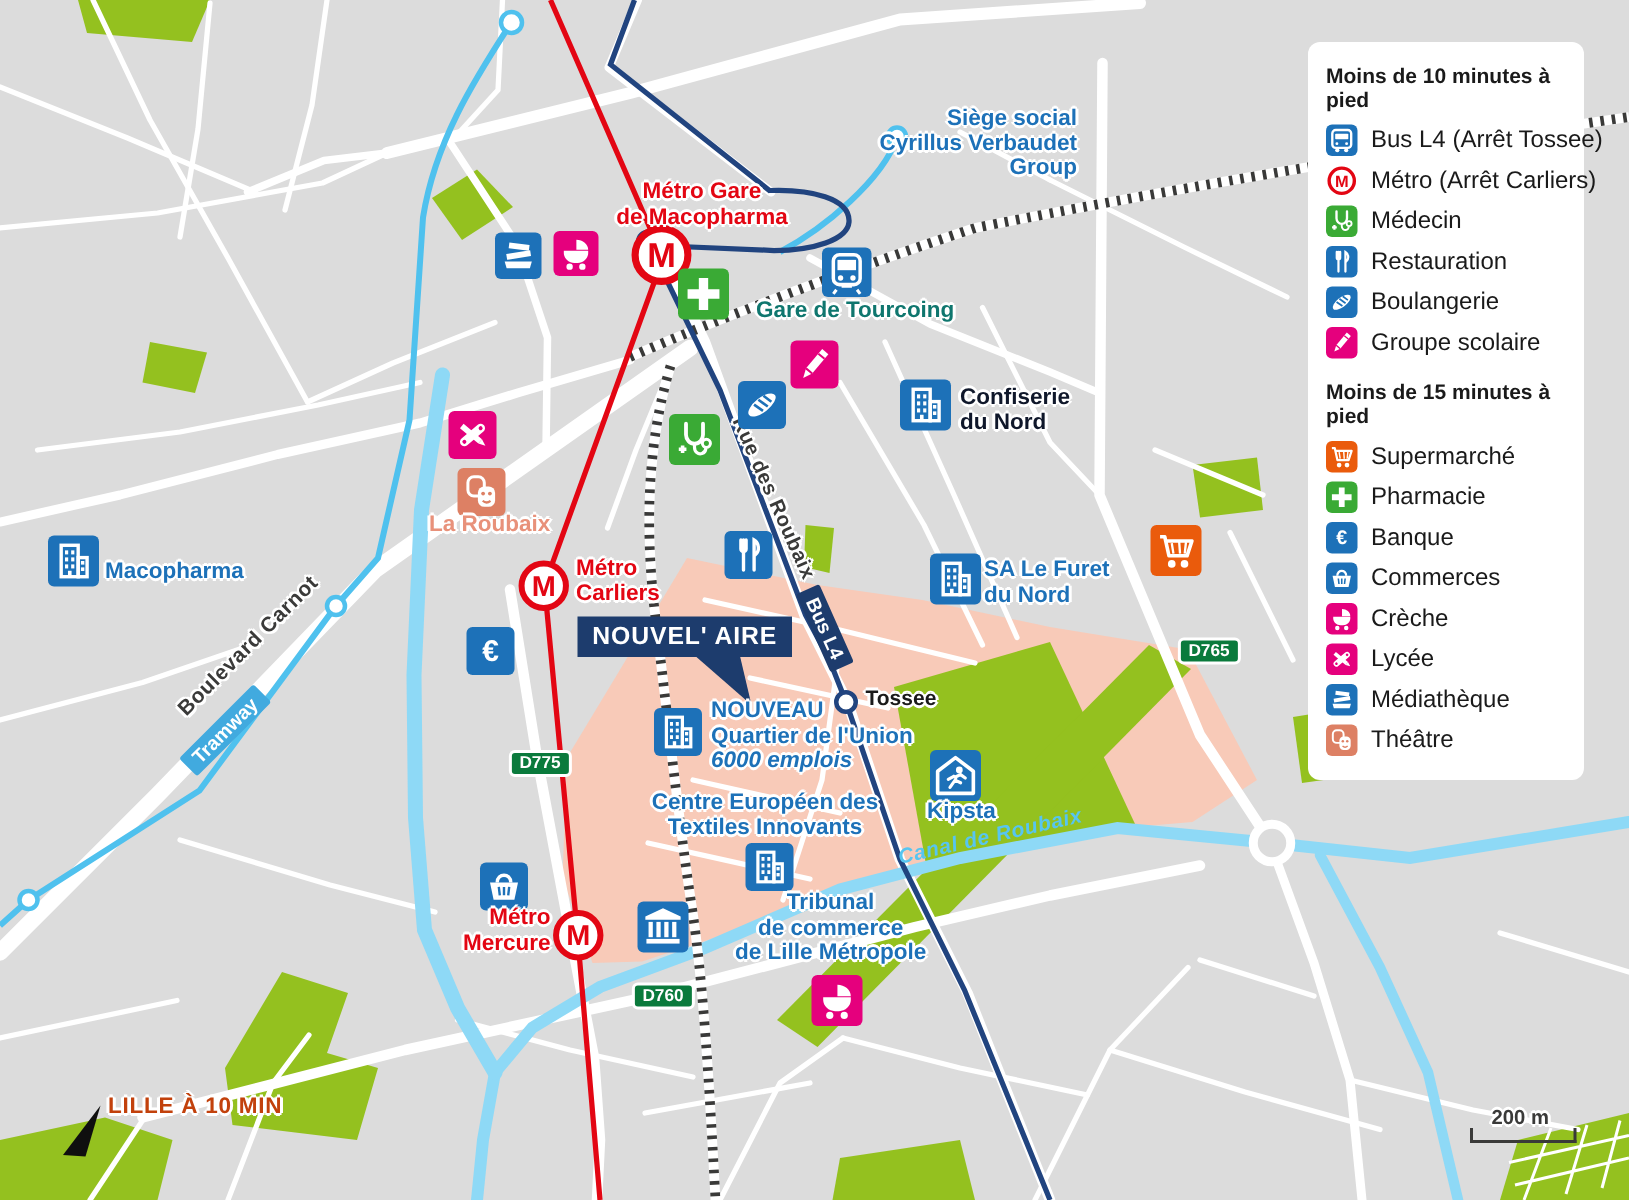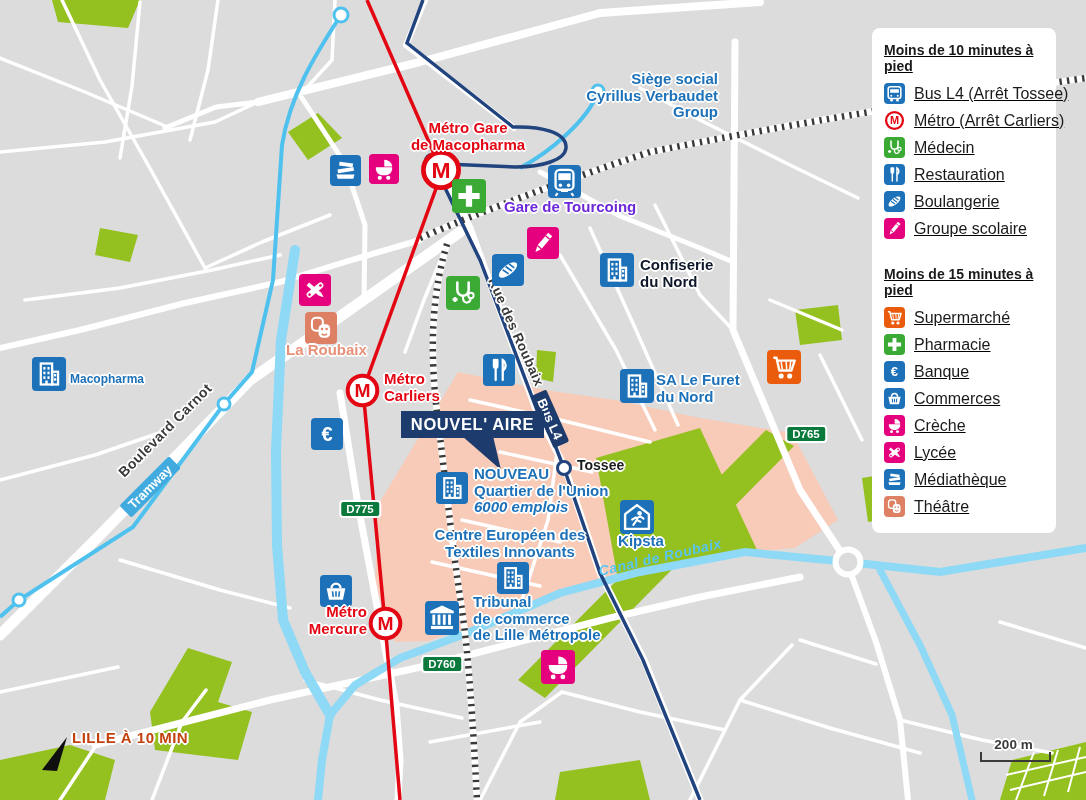--- a/index.html
+++ b/index.html
@@ -11,23 +11,23 @@
   .map-label{position:absolute;z-index:3;font-weight:bold;white-space:nowrap;line-height:1.1;}
   .halo{text-shadow:-1px -1px 0 #fff,1px -1px 0 #fff,-1px 1px 0 #fff,1px 1px 0 #fff,
         -2px 0 0 #fff,2px 0 0 #fff,0 -2px 0 #fff,0 2px 0 #fff;}
   .street-label{position:absolute;z-index:1;font-weight:bold;white-space:nowrap;letter-spacing:.5px;}
   .line-label{position:absolute;z-index:3;color:#fff;font-weight:bold;font-size:13px;
         padding:1px 7px;border-radius:2px;white-space:nowrap;}
   .badge{position:absolute;z-index:3;background:#0a7a3c;color:#fff;font-weight:bold;font-size:11.5px;
         padding:1px 5px;border-radius:4px;border:2px solid #fff;transform:translate(-50%,-50%);white-space:nowrap;}
   .callout{position:absolute;z-index:4;left:385px;top:411px;width:143px;height:27px;background:#1d3c6d;
         color:#fff;display:flex;align-items:center;justify-content:center;font-weight:bold;
-        font-size:16.5px;letter-spacing:.6px;white-space:nowrap;margin-left:16px;}
+        font-size:16.5px;letter-spacing:.6px;white-space:nowrap;}
   .legend{position:absolute;z-index:5;left:872px;top:28px;width:184px;background:#fff;border-radius:8px;
-        padding:14px 20px 10px 12px;box-sizing:border-box;text-decoration:underline;}
+        padding:14px 20px 10px 12px;box-sizing:border-box;}
   .legend-title{font-size:14px;font-weight:bold;color:#1a1a1a;margin:0 0 9px 0;}
   .legend-item{display:flex;align-items:center;gap:9px;margin-bottom:6px;height:21px;}
   .legend-item .ic{width:21px;height:21px;border-radius:4px;flex:none;}
   .legend-item .ic svg{width:100%;height:100%;display:block;}
   .legend-item span{font-size:16px;color:#1a1a1a;white-space:nowrap;}
   .compass-text{position:absolute;z-index:3;left:72px;top:729px;font-size:15px;font-weight:bold;
         color:#c2410c;letter-spacing:.5px;}
   .scale-text{position:absolute;z-index:3;left:980px;top:737px;width:67px;text-align:center;
         font-size:13.5px;font-weight:bold;color:#3a3a39;}
   .scale-bracket{position:absolute;z-index:3;left:980px;top:752px;width:67px;height:8px;
@@ -388,37 +388,37 @@
           <circle cx="8.6" cy="19" r="1.7" fill="#fff"></circle>
           <circle cx="15.4" cy="19" r="1.7" fill="#fff"></circle>
         </svg>
       </div>
     </div>
   <div id="labels-layer">
       <div class="map-label halo" style="left: 468px; top: 120px; color: rgb(227, 6, 19); font-size: 15px; text-align: center; transform: translateX(-50%);">
         <div>Métro Gare</div>
         <div>de Macopharma</div>
       </div>
-      <div class="map-label halo" style="left: 504px; top: 199px; color: #6d28d9; font-size: 15px; text-align: left;">
+      <div class="map-label halo" style="left: 504px; top: 199px; color: #0f766e; font-size: 15px; text-align: left;">
         <div>Gare de Tourcoing</div>
       </div>
       <div class="map-label halo" style="left: 718px; top: 71px; color: rgb(29, 113, 184); font-size: 15px; text-align: right; transform: translateX(-100%);">
         <div>Siège social</div>
         <div>Cyrillus Verbaudet</div>
         <div>Group</div>
       </div>
       <div class="map-label halo" style="left: 640px; top: 257px; color: #0f172a; font-size: 15px; text-align: left;">
         <div>Confiserie</div>
         <div>du Nord</div>
       </div>
       <div class="map-label halo" style="left: 656px; top: 372px; color: rgb(29, 113, 184); font-size: 15px; text-align: left;">
         <div>SA Le Furet</div>
         <div>du Nord</div>
       </div>
-      <div class="map-label halo" style="left: 70px; top: 373px; color: rgb(29, 113, 184); font-size: 12px; text-align: left;">
+      <div class="map-label halo" style="left: 70px; top: 373px; color: rgb(29, 113, 184); font-size: 15px; text-align: left;">
         <div>Macopharma</div>
       </div>
       <div class="map-label halo" style="left: 286px; top: 342px; color: rgb(232, 145, 122); font-size: 15px; text-align: left;">
         <div>La Roubaix</div>
       </div>
       <div class="map-label halo" style="left: 384px; top: 371px; color: rgb(227, 6, 19); font-size: 15px; text-align: left;">
         <div>Métro</div>
         <div>Carliers</div>
       </div>
       <div class="map-label halo" style="left: 474px; top: 466px; color: rgb(29, 113, 184); font-size: 15px; text-align: left;">
@@ -426,21 +426,21 @@
         <div>Quartier de l'Union</div>
         <div style="font-style: italic;">6000 emplois</div>
       </div>
       <div class="map-label halo" style="left: 510px; top: 527px; color: rgb(29, 113, 184); font-size: 15px; text-align: center; transform: translateX(-50%);">
         <div>Centre Européen des</div>
         <div>Textiles Innovants</div>
       </div>
       <div class="map-label halo" style="left: 641px; top: 533px; color: rgb(29, 113, 184); font-size: 15px; text-align: left; transform: translateX(-50%);">
         <div>Kipsta</div>
       </div>
-      <div class="map-label halo" style="left: 473px; top: 594px; color: rgb(29, 113, 184); font-size: 15px; text-align: left;">
+      <div class="map-label halo" style="left: 490px; top: 594px; color: rgb(29, 113, 184); font-size: 15px; text-align: center;">
         <div>Tribunal</div>
         <div>de commerce</div>
         <div>de Lille Métropole</div>
       </div>
       <div class="map-label halo" style="left: 367px; top: 604px; color: rgb(227, 6, 19); font-size: 15px; text-align: right; transform: translateX(-100%);">
         <div>Métro</div>
         <div>Mercure</div>
       </div>
       <div class="map-label halo" style="left: 577px; top: 458px; color: rgb(26, 26, 26); font-size: 14px; text-align: left;">
         <div>Tossee</div>
@@ -518,21 +518,21 @@
             <svg viewBox="0 0 24 24">
               <g transform="rotate(40 12 12)">
                 <rect x="10" y="3.6" width="4" height="12.6" fill="#fff"></rect>
                 <path d="M10,16.2 h4 l-2,4.6 z" fill="#fff"></path>
                 <path d="M10,6.6 h4 M10,16.2 h4" stroke="#e5007d" stroke-width="1" fill="none"></path>
               </g>
             </svg>
           </div>
           <span>Groupe scolaire</span>
         </div>
-        <div class="legend-title" style="margin-top: 27px;">Moins de 15 minutes à pied</div>
+        <div class="legend-title" style="margin-top: 14px;">Moins de 15 minutes à pied</div>
         <div class="legend-item">
           <div class="ic" style="background: rgb(234, 91, 12);">
             <svg viewBox="0 0 24 24">
               <path d="M4.5,5.5 h2.2 l2,9 h8.5 l2.3,-7 H7.3" fill="none" stroke="#fff" stroke-width="1.7" stroke-linejoin="round"></path>
               <path d="M10,8.5 l.8,5 M13.5,8 l.4,5.5 M16.7,8 l-.6,5.5" stroke="#fff" stroke-width="1.1" fill="none"></path>
               <circle cx="10" cy="18.3" r="1.8" fill="#fff"></circle>
               <circle cx="16" cy="18.3" r="1.8" fill="#fff"></circle>
             </svg>
           </div>
           <span>Supermarché</span>

